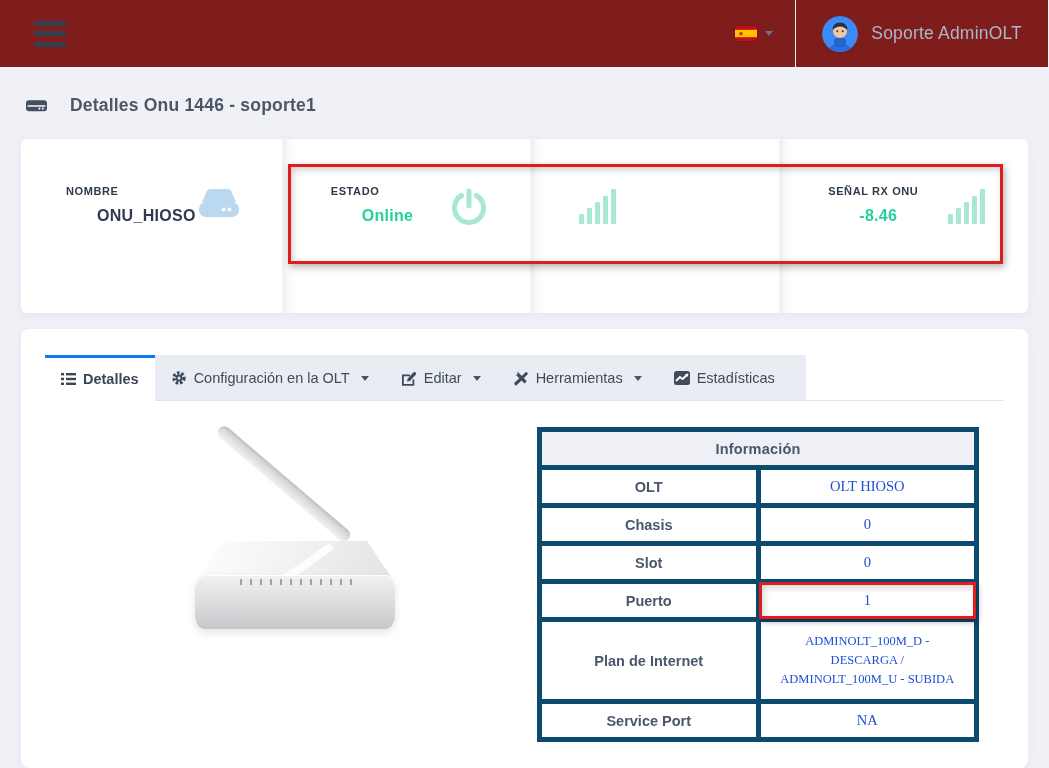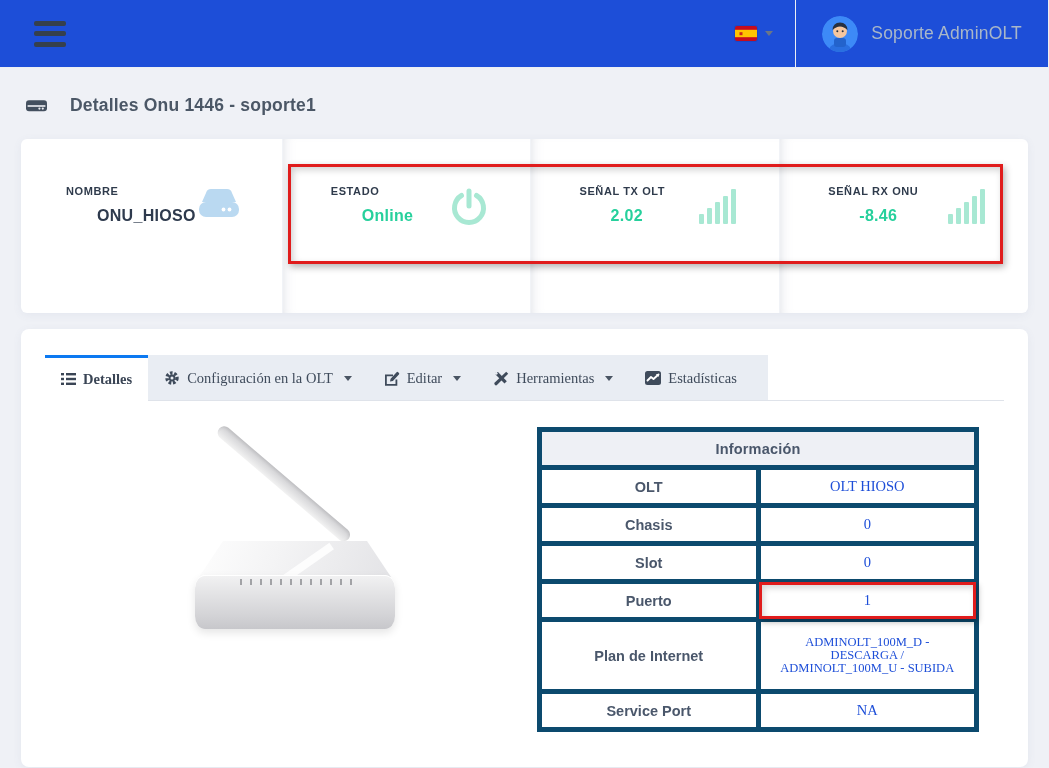--- a/index.html
+++ b/index.html
@@ -1,20 +1,20 @@
 <!DOCTYPE html>
 <html><head>
 <meta charset="utf-8">
 <style>
   * { margin:0; padding:0; box-sizing:border-box; }
   html,body { width:1049px; height:768px; overflow:hidden; }
   body { font-family:"Liberation Sans", sans-serif; background:#eff1f6; color:#3f4b5b; }
 
   
-  .navbar { height:68px; background:#1d4ed8; border-bottom:1px solid #ecEFf4; display:flex; align-items:center; padding-left:34px; }
+  .navbar { height:68px; background:#7f1d1d; border-bottom:1px solid #ecEFf4; display:flex; align-items:center; padding-left:34px; }
   .hamburger { width:32px; height:26px; display:flex; flex-direction:column; justify-content:space-between; cursor:pointer; background:none; border:none; }
   .hamburger span { display:block; height:5px; border-radius:2px; background:#36404d; }
   .nav-spacer { flex:1; }
   .lang-select { display:flex; align-items:center; gap:8px; padding:0 22px; cursor:pointer; height:100%; }
   .flag { width:22px; height:15px; border-radius:2px; overflow:hidden; box-shadow:0 0 0 1px rgba(0,0,0,.08); }
   .caret { width:0; height:0; border-left:4.5px solid transparent; border-right:4.5px solid transparent; border-top:5px solid #6b7688; }
   .user-block { height:100%; display:flex; align-items:center; gap:13px; padding:0 26px; border-left:1px solid #eceff4; border-right:1px solid #eceff4; cursor:pointer; }
   .avatar { width:36px; height:36px; border-radius:50%; overflow:hidden; flex:0 0 auto; }
   .user-name { font-size:17.5px; color:#a9b7c8; letter-spacing:.2px; }
 
@@ -34,21 +34,21 @@
   .stat-value.teal { color:#26d09c; }
   .stat-icon { margin-top:2px; }
 
   .annotation-rect { position:absolute; border:3px solid #e01c1c; pointer-events:none;
     box-shadow:2px 3px 7px rgba(0,0,0,.30), inset 2px 3px 7px rgba(0,0,0,.18); }
   .annotation-stats { left:267px; top:25px; width:715px; height:100px; }
 
   
   .main-card { min-height:438px; padding:26px 24px; }
   .tabs-row { display:flex; border-bottom:1px solid #dfe3ea; }
-  .tabs-strip { display:flex; background:#e9edf3; padding-right:15px;font-family:Liberation Serif, serif; }
+  .tabs-strip { display:flex; background:#e9edf3; padding-right:15px; }
   .tab { display:flex; align-items:center; gap:7px; height:46px; padding:0 16px; font-size:14.5px; color:#3f4b5b; cursor:pointer; margin-bottom:-1px; white-space:nowrap; }
   .tab.active { background:#fff; border-top:3px solid #0c79f1; border-bottom:1px solid #fff; padding-top:0; font-weight:bold; color:#3a4555; }
   .tab .caret { margin-left:4px; border-top-color:#4a5563; }
 
   .tab-content { display:flex; padding-top:26px; }
   .device-pane { width:492px; flex:0 0 auto; }
 
   
   .router { position:relative; width:200px; height:205px; margin:2px 0 0 150px; }
   .antenna { position:absolute; left:147px; top:-60px; width:13px; height:170px; border-radius:7px;
@@ -64,21 +64,21 @@
   .router-leds { position:absolute; left:45px; top:150px; width:118px; height:6px;
     background:repeating-linear-gradient(90deg,#8f9094 0 2.5px, transparent 2.5px 10px); opacity:.8; }
 
   
   .table-pane { flex:1; }
   table.info { width:442px; border-collapse:collapse; table-layout:fixed; }
   table.info th, table.info td { border:5px solid #0c4a6e; text-align:center; vertical-align:middle; }
   table.info th.caption { height:38px; background:#eef0f5; font-size:14.5px; font-weight:bold; color:#4a576b; letter-spacing:.2px; }
   td.lbl { width:241px; height:38px; font-weight:bold; color:#4a576b; font-size:14.5px; }
   td.val { width:201px; color:#1d4ed8; font-size:14.5px;font-family:Liberation Serif, serif; }
-  td.val.plan { font-size:12.5px; line-height:13px; padding:10px 14px; }
+  td.val.plan { font-size:12.5px; line-height:19px; padding:10px 14px; }
   tr.plan-row td { height:72px; }
   td.annotated { position:relative; }
   td.annotated::after { content:""; position:absolute; inset:-2px; border:3px solid #e01c1c; pointer-events:none;
     box-shadow:2px 3px 6px rgba(0,0,0,.30), inset 2px 3px 6px rgba(0,0,0,.16); }
 
   svg { display:block; }
 </style>
 </head>
 <body>
 
@@ -155,24 +155,20 @@
       </div>
       <span class="stat-icon">
         <svg width="42" height="42" viewBox="0 0 42 42">
           <path d="M13.5 8.5 A 14.5 14.5 0 1 0 28.5 8.5" fill="none" stroke="#a8e8d3" stroke-width="5" stroke-linecap="round"></path>
           <line x1="21" y1="4" x2="21" y2="19" stroke="#a8e8d3" stroke-width="5" stroke-linecap="round"></line>
         </svg>
       </span>
     </div>
 
     <div class="stat">
-      <div>
-        <div class="stat-label">SEÑAL TX OLT</div>
-        <div class="stat-value teal">2.02</div>
-      </div>
       <span class="stat-icon">
         <svg width="40" height="38" viewBox="0 0 40 38">
           <rect x="0" y="27" width="5" height="10" rx="1" fill="#a8e8d3"></rect>
           <rect x="8" y="21" width="5" height="16" rx="1" fill="#a8e8d3"></rect>
           <rect x="16" y="15" width="5" height="22" rx="1" fill="#a8e8d3"></rect>
           <rect x="24" y="9" width="5" height="28" rx="1" fill="#a8e8d3"></rect>
           <rect x="32" y="2" width="5" height="35" rx="1" fill="#a8e8d3"></rect>
         </svg>
       </span>
     </div>

